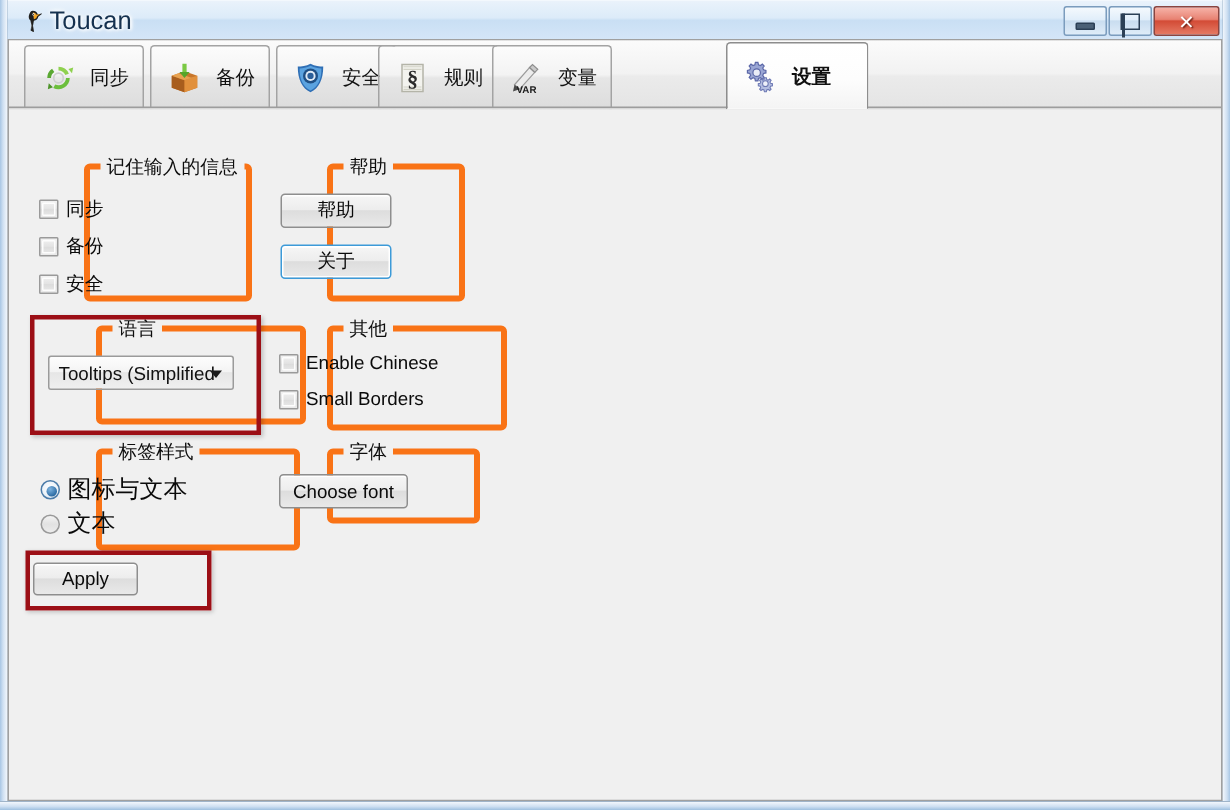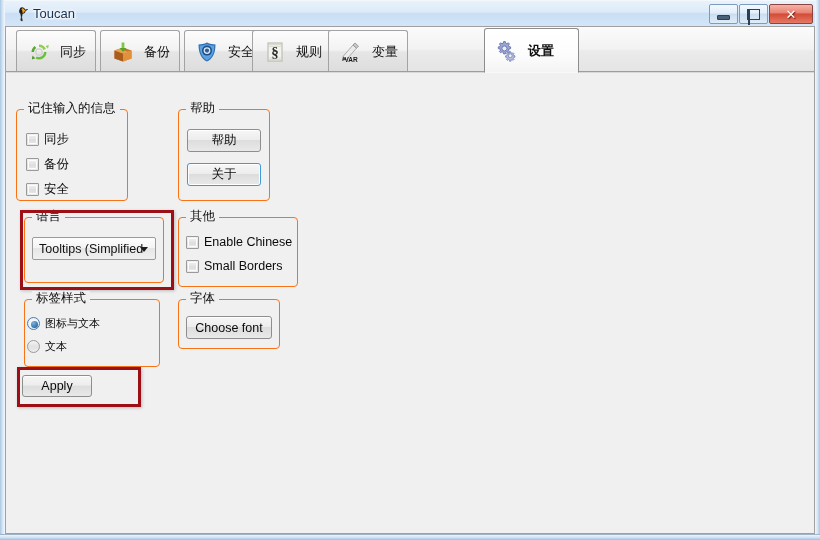--- a/index.html
+++ b/index.html
@@ -28,21 +28,21 @@
   #titlebar{
     position:absolute;left:0;top:0;width:820px;height:26px;
     background:linear-gradient(to bottom,#e9f2fb 0%,#dcebf9 42%,#c9dff4 48%,#d5e6f8 100%);
     border-top:1px solid #f3f8fd;
   }
   #title-icon{
     position:absolute;left:11px;top:4px;width:18px;height:18px;
   }
   #title-text{
     position:absolute;left:33px;top:4px;height:18px;line-height:18px;
-    font-size:13px;color:#15314f;
+    font-size:17px;color:#15314f;
     text-shadow:0 0 3px #fff,0 0 5px #fff,1px 1px 2px #fff;
     white-space:nowrap;
   }
   .winbtn{
     position:absolute;top:3px;height:20px;box-sizing:border-box;
     border:1px solid #7b9cbd;border-radius:2px;
     cursor:default;
   }
   #btn-min{left:709px;width:29px;
     background:linear-gradient(to bottom,#f4f9fd 0%,#e1eefa 45%,#c9ddf0 50%,#dfecf8 100%);}
@@ -98,22 +98,23 @@
   .tab.active .tlabel{font-weight:bold;}
 
   
   #page{
     position:absolute;left:0;top:46px;width:808px;height:460px;
     background:#f0f0f0;
   }
 
   .groupbox{
     position:absolute;box-sizing:border-box;
-    border:1px solid #f97316;border-radius:4px;
+    border:4px solid #f97316;border-radius:4px;
     background:transparent;
+    margin-left:40px;
   }
   .gbtitle{
     position:absolute;top:-9px;left:7px;
     background:#f0f0f0;padding:0 4px;
     font-size:12.5px;color:#0d0d0d;white-space:nowrap;
     line-height:14px;
   }
 
   .cbrow{position:absolute;display:flex;align-items:center;}
   .cbox{
@@ -135,21 +136,21 @@
     background:linear-gradient(to bottom,#f4f4f4 0%,#e2e2e2 50%,#ececec 100%);
     position:relative;
   }
   .rbox.on{border-color:#4b7ba8;
     background:radial-gradient(circle at 50% 45%,#ffffff 0%,#eef4fa 55%,#cfdeea 100%);}
   .rbox.on::after{
     content:"";position:absolute;left:3px;top:3px;width:7px;height:7px;
     border-radius:50%;
     background:radial-gradient(circle at 35% 30%,#7fb4e0 0%,#2f6ea5 70%,#17456e 100%);
   }
-  .rblabel{margin-left:5px;font-size:11px;color:#0a0a0a;white-space:nowrap;}
+  .rblabel{margin-left:5px;font-size:16px;color:#0a0a0a;white-space:nowrap;}
 
   .btn{
     position:absolute;box-sizing:border-box;
     border:1px solid #8e8e8e;border-radius:3px;
     background:linear-gradient(to bottom,#f6f6f6 0%,#ededed 46%,#dddddd 50%,#e9e9e9 100%);
     display:flex;align-items:center;justify-content:center;
     font-size:12.5px;color:#0a0a0a;
     cursor:default;white-space:nowrap;
     box-shadow:inset 0 1px 0 #ffffff;
   }

